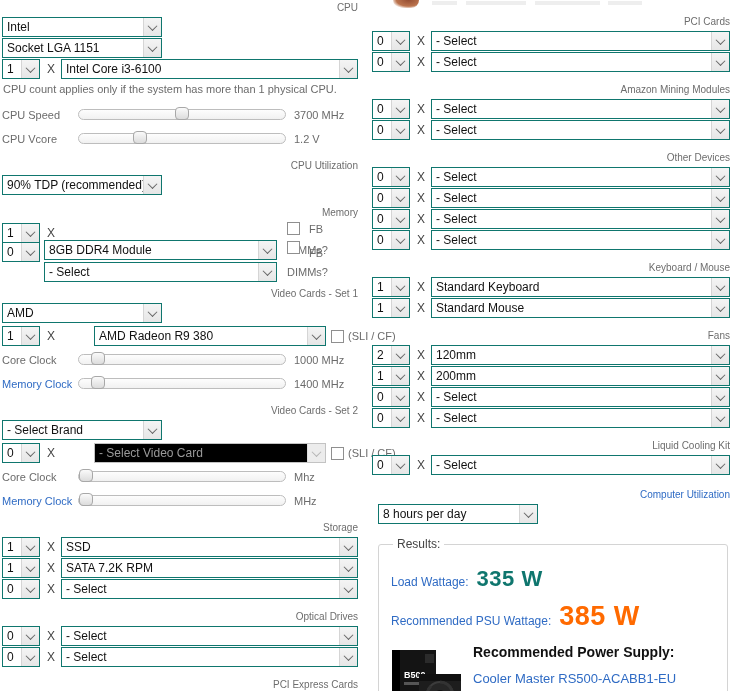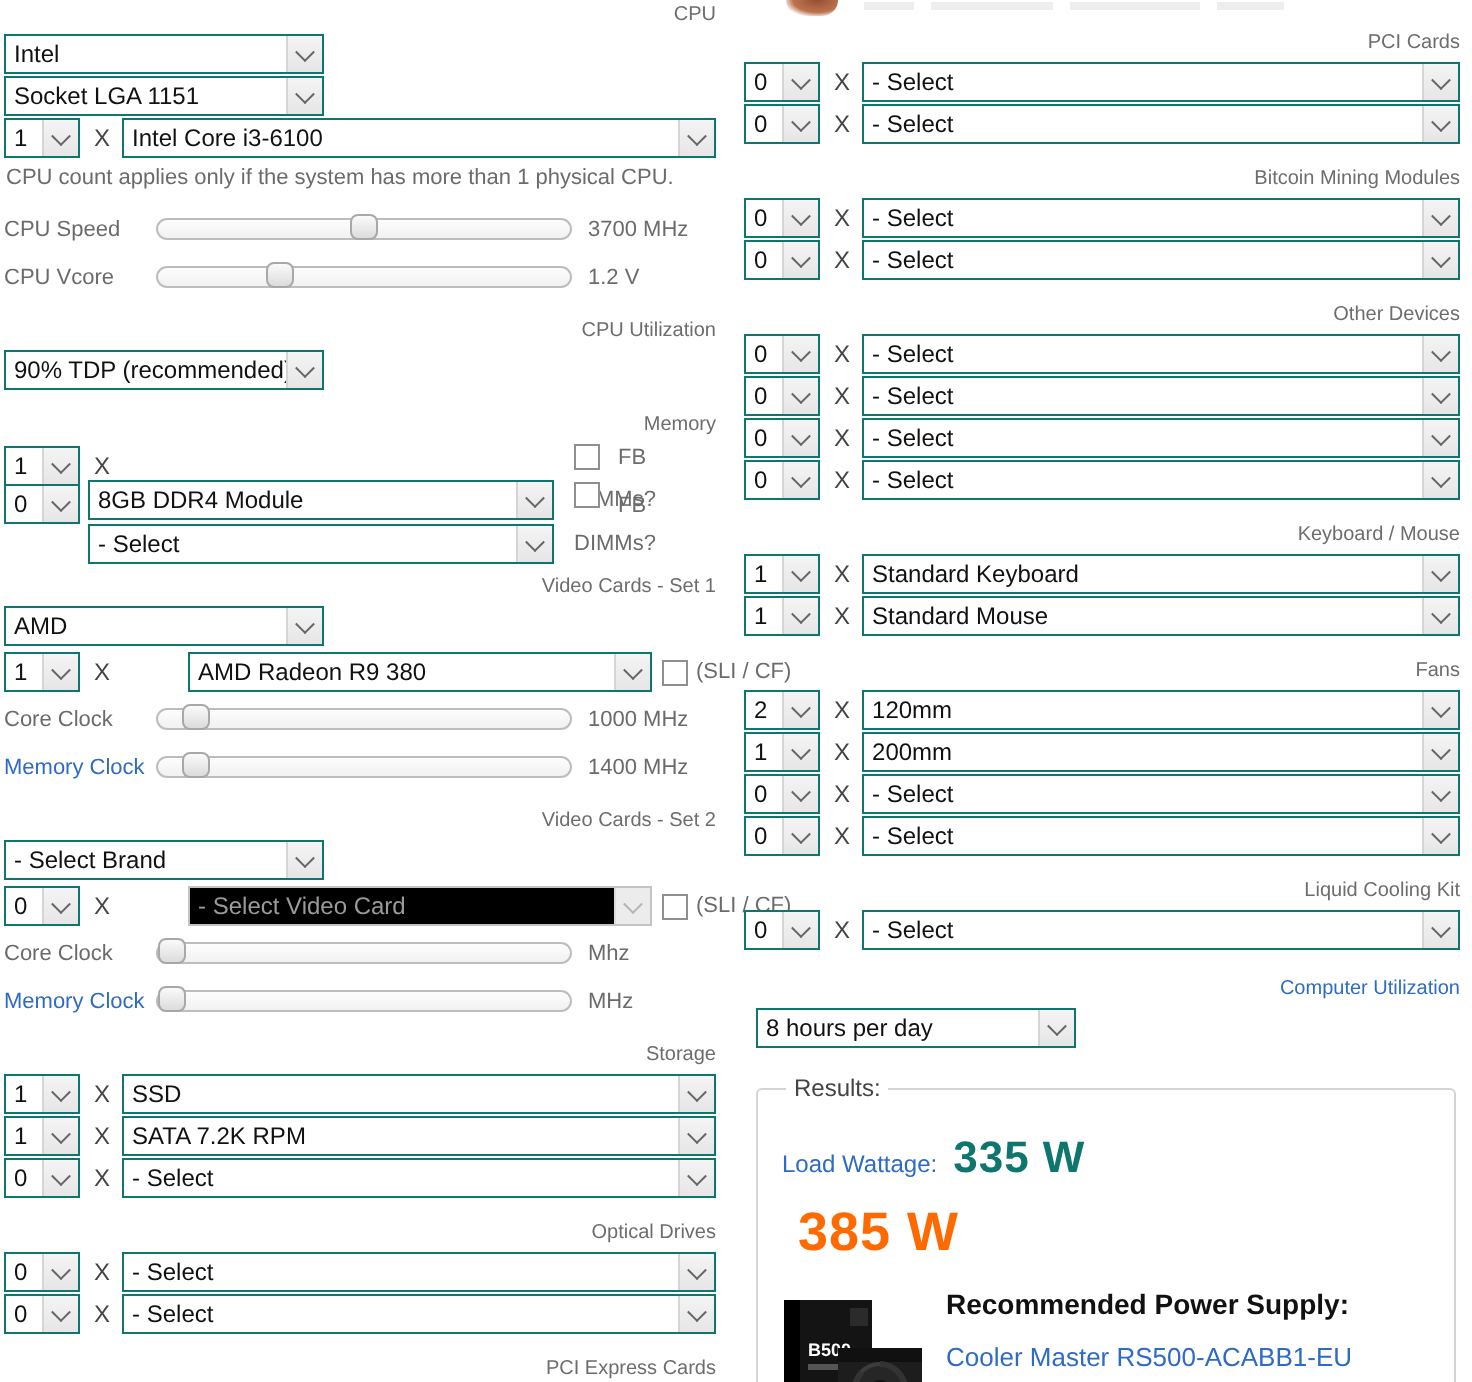--- a/index.html
+++ b/index.html
@@ -390,21 +390,21 @@
     <span class="x-sep">X</span>
     <span class="select wide">
       <span class="sel-text">- Select</span>
       <span class="sel-btn">
               <i class="chev"></i>
             </span>
     </span>
   </div>
 </div>
 
-    <div class="sec-label">Bitcoin Mining Modules</div>
+    <div class="sec-label">Amazon Mining Modules</div>
     <div>
   <div class="row">
     <span class="select count">
       <span class="sel-text">0</span>
       <span class="sel-btn">
               <i class="chev"></i>
             </span>
     </span>
     <span class="x-sep">X</span>
     <span class="select wide">
@@ -630,20 +630,21 @@
       </span>
     </div>
 
     <fieldset class="results">
       <legend>Results:</legend>
       <div class="res-line">
         <span class="res-label">Load Wattage:</span>
         <span class="load-val">335 W</span>
       </div>
       <div class="res-line">
+        <span class="res-label">Recommended PSU Wattage:</span>
         <span class="psu-val">385 W</span>
       </div>
       <div class="rec-wrap">
         <svg class="prod-img" viewBox="0 0 76 76">
           <rect x="3" y="8" width="44" height="54" fill="#141414"></rect>
           <rect x="3" y="8" width="8" height="54" fill="#000"></rect>
           <rect x="36" y="12" width="9" height="9" fill="#2b2b2b"></rect>
           <text x="15" y="36" font-size="9" font-weight="bold" fill="#fff" font-family="Liberation Sans, sans-serif">B500</text>
           <rect x="15" y="40" width="20" height="3" fill="#555"></rect>
           <rect x="15" y="52" width="18" height="6" fill="#3a3a3a"></rect>

